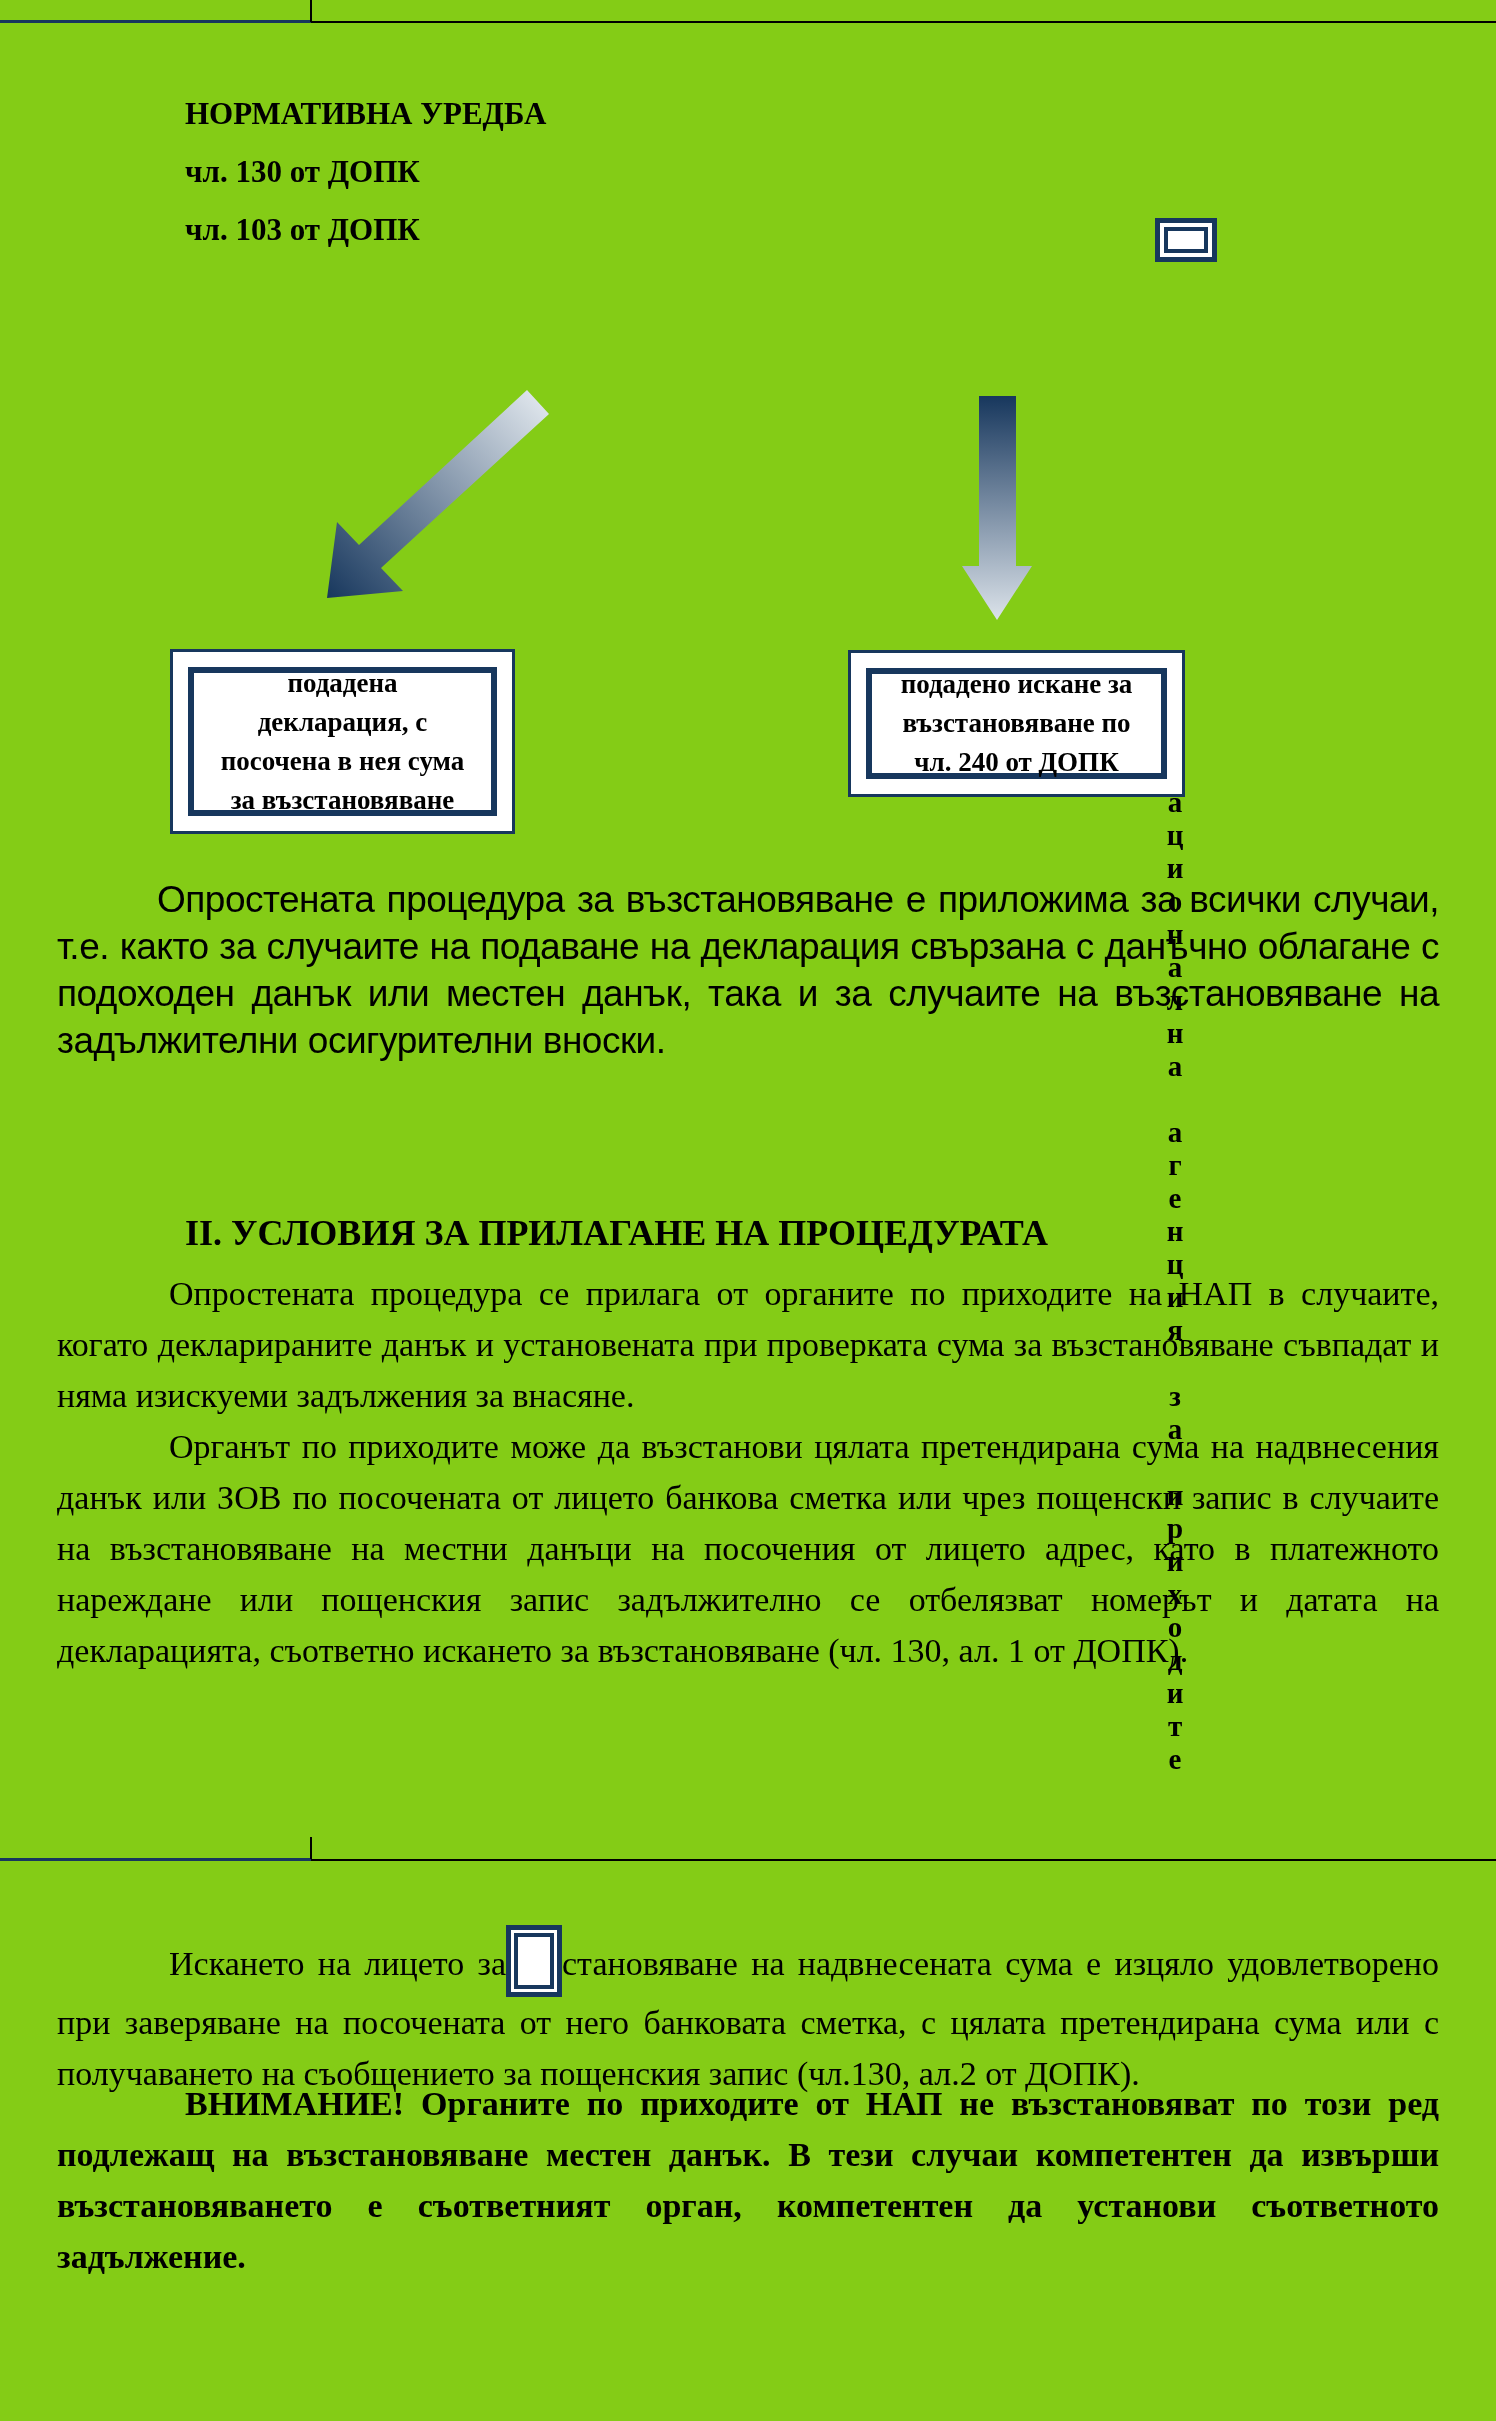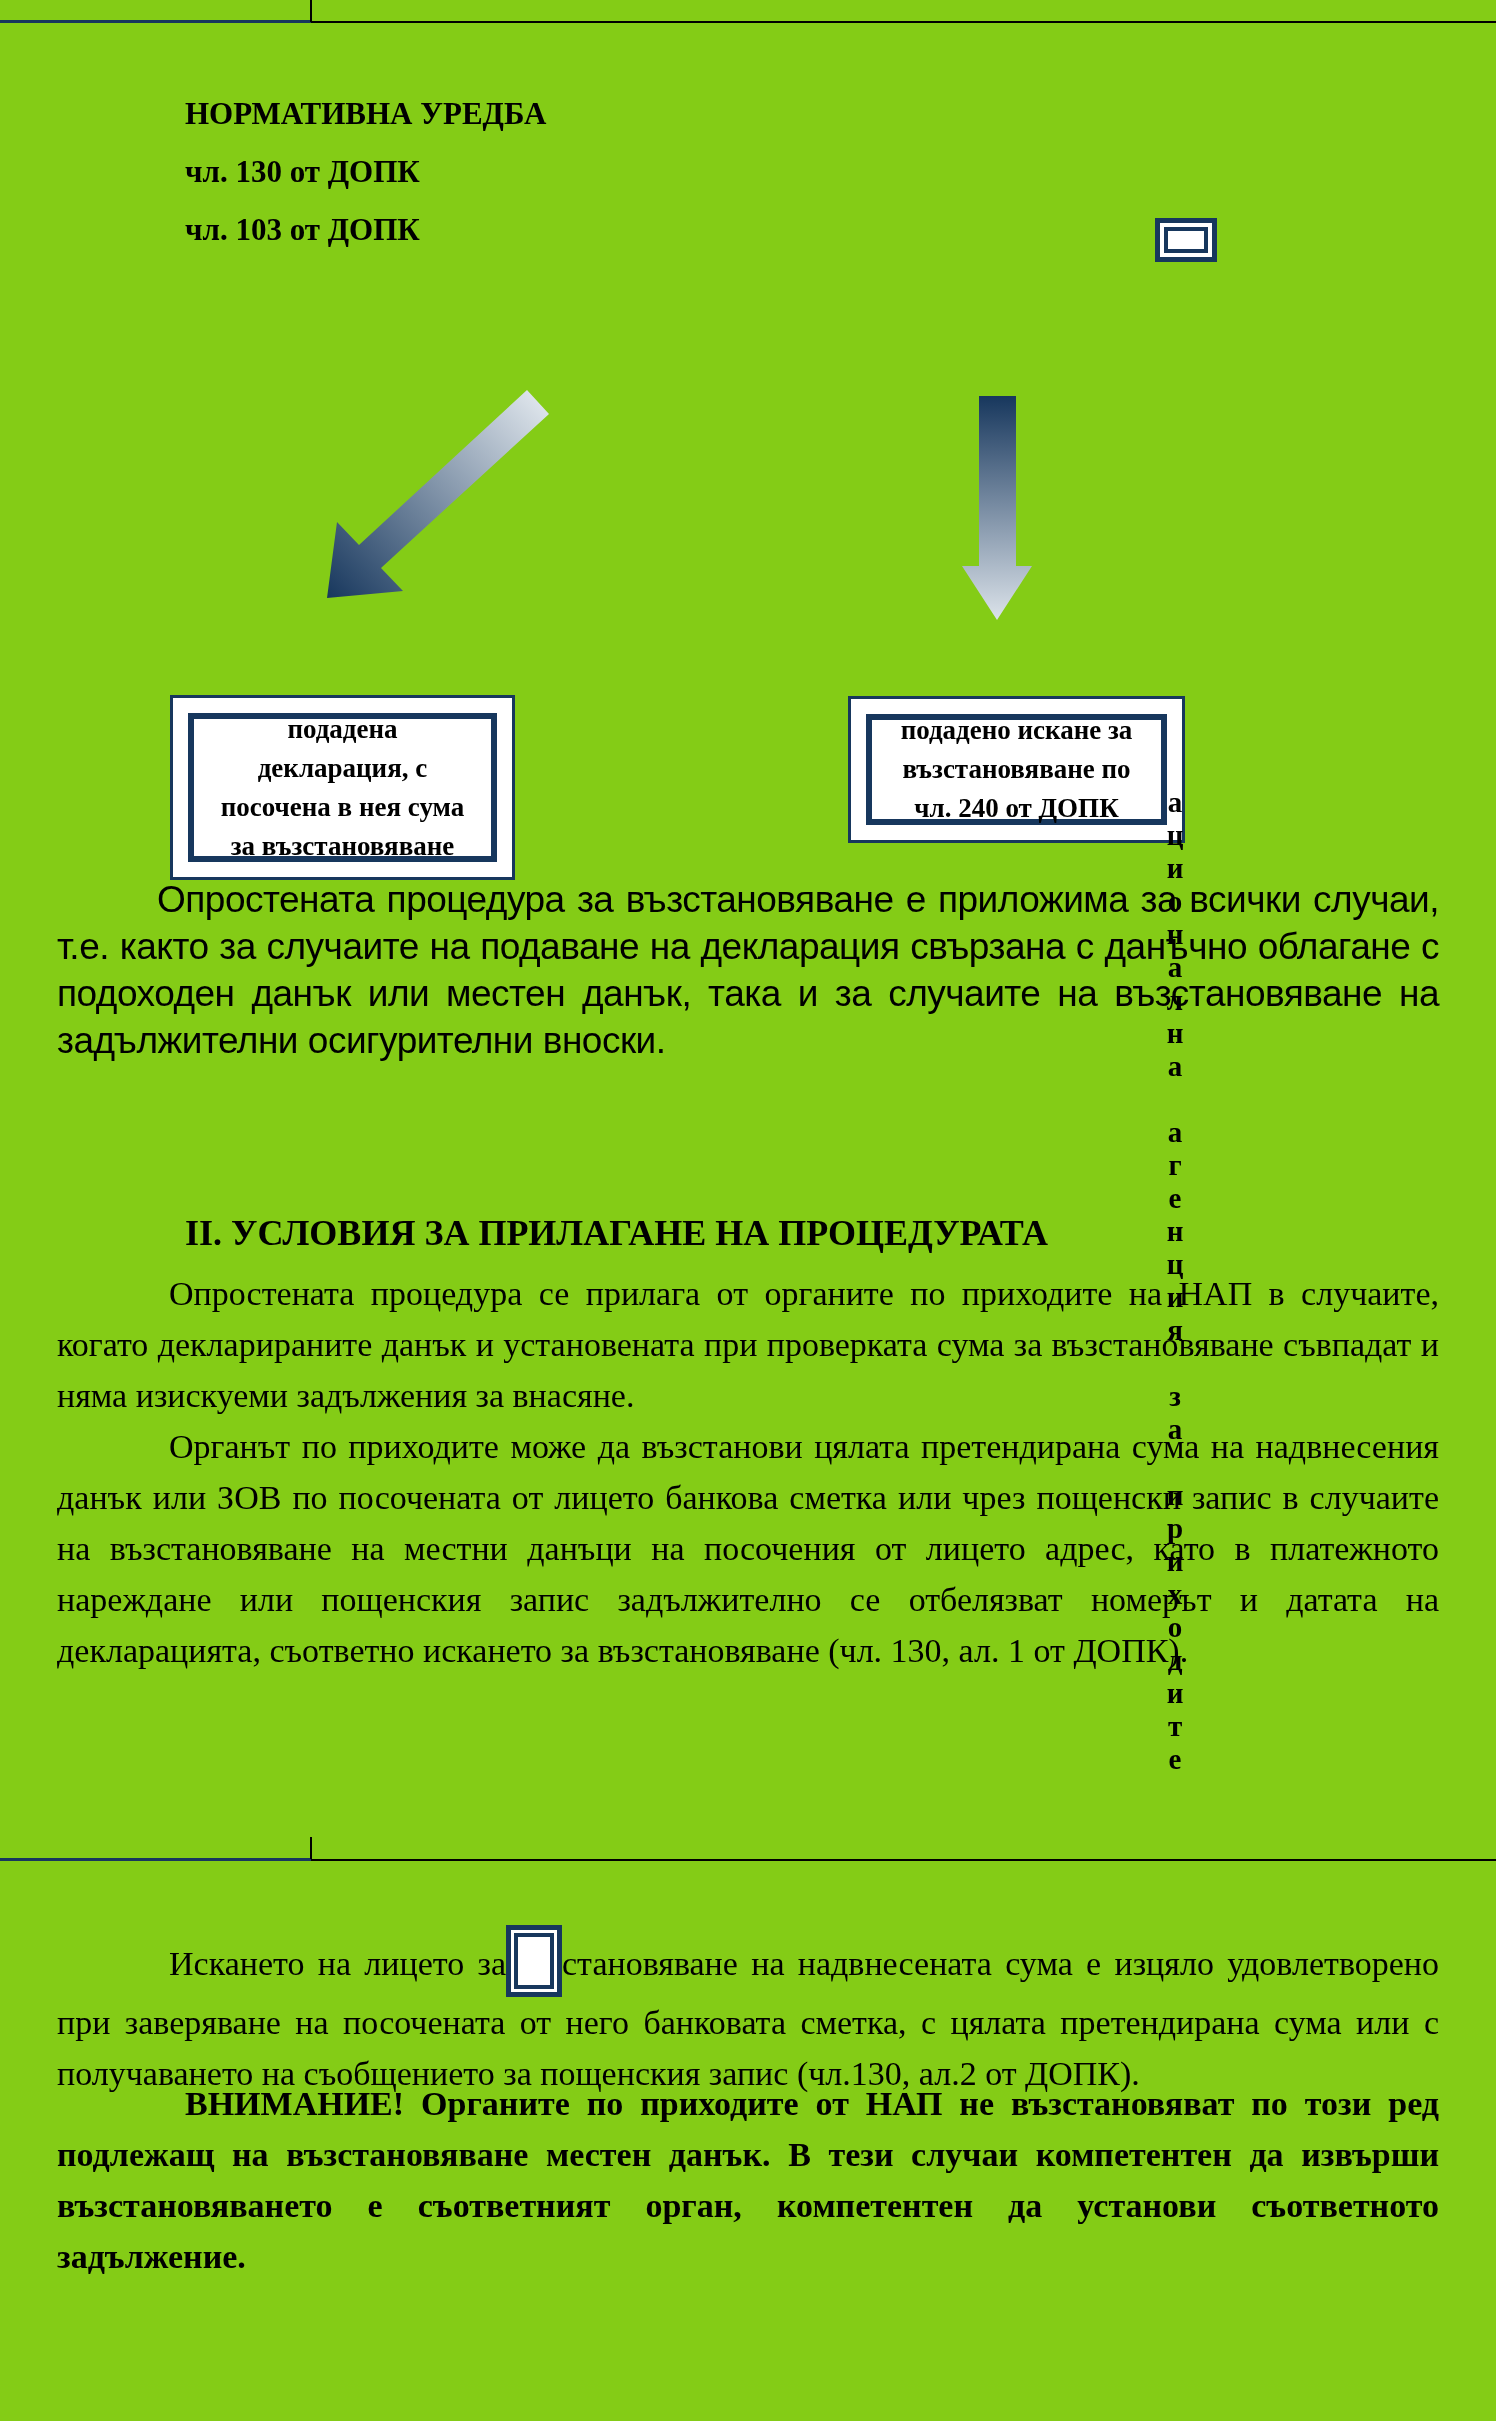--- a/index.html
+++ b/index.html
@@ -13,21 +13,21 @@
   .para.sans{font-family:"Liberation Sans","DejaVu Sans",sans-serif;font-size:37px;line-height:47px;
              text-indent:100px;letter-spacing:-0.5px;}
   .para.serif1{text-indent:112px;}
   .para.warn{font-weight:bold;text-indent:128px;}
   
   .dbox{position:absolute;border:5px solid var(--navy);background:#fff;padding:4px;box-sizing:border-box;}
   .dbox i{display:block;width:100%;height:100%;border:4px solid var(--navy);box-sizing:border-box;background:#fff;}
   .inline-dbox{display:inline-block;width:56px;height:72px;border:5px solid var(--navy);
                padding:3px;box-sizing:border-box;vertical-align:-22px;background:#fff;}
   .inline-dbox i{display:block;width:100%;height:100%;border:4px solid var(--navy);box-sizing:border-box;}
-  .frame{position:absolute;border:3px solid var(--navy);padding:15px;box-sizing:border-box;background:#fff;z-index:2;margin-top:46px;}
+  .frame{position:absolute;border:3px solid var(--navy);padding:15px;box-sizing:border-box;background:#fff;z-index:2;}
   .frame-inner{border:6px solid var(--navy);width:100%;height:100%;box-sizing:border-box;
                display:flex;flex-direction:column;align-items:center;justify-content:center;
                text-align:center;font-weight:bold;font-size:27px;line-height:39px;}
   .arrow{position:absolute;z-index:1;}
   .vcol{position:absolute;left:1146px;top:786px;width:58px;z-index:4;text-align:center;
         font-weight:bold;font-size:29px;color:#000;}
   .vchar{height:33px;line-height:33px;}
   .link{position:absolute;left:185px;font-size:34px;color:var(--link);text-decoration:underline;cursor:pointer;}
   .tick{position:absolute;width:2px;background:#000;}
 </style>

